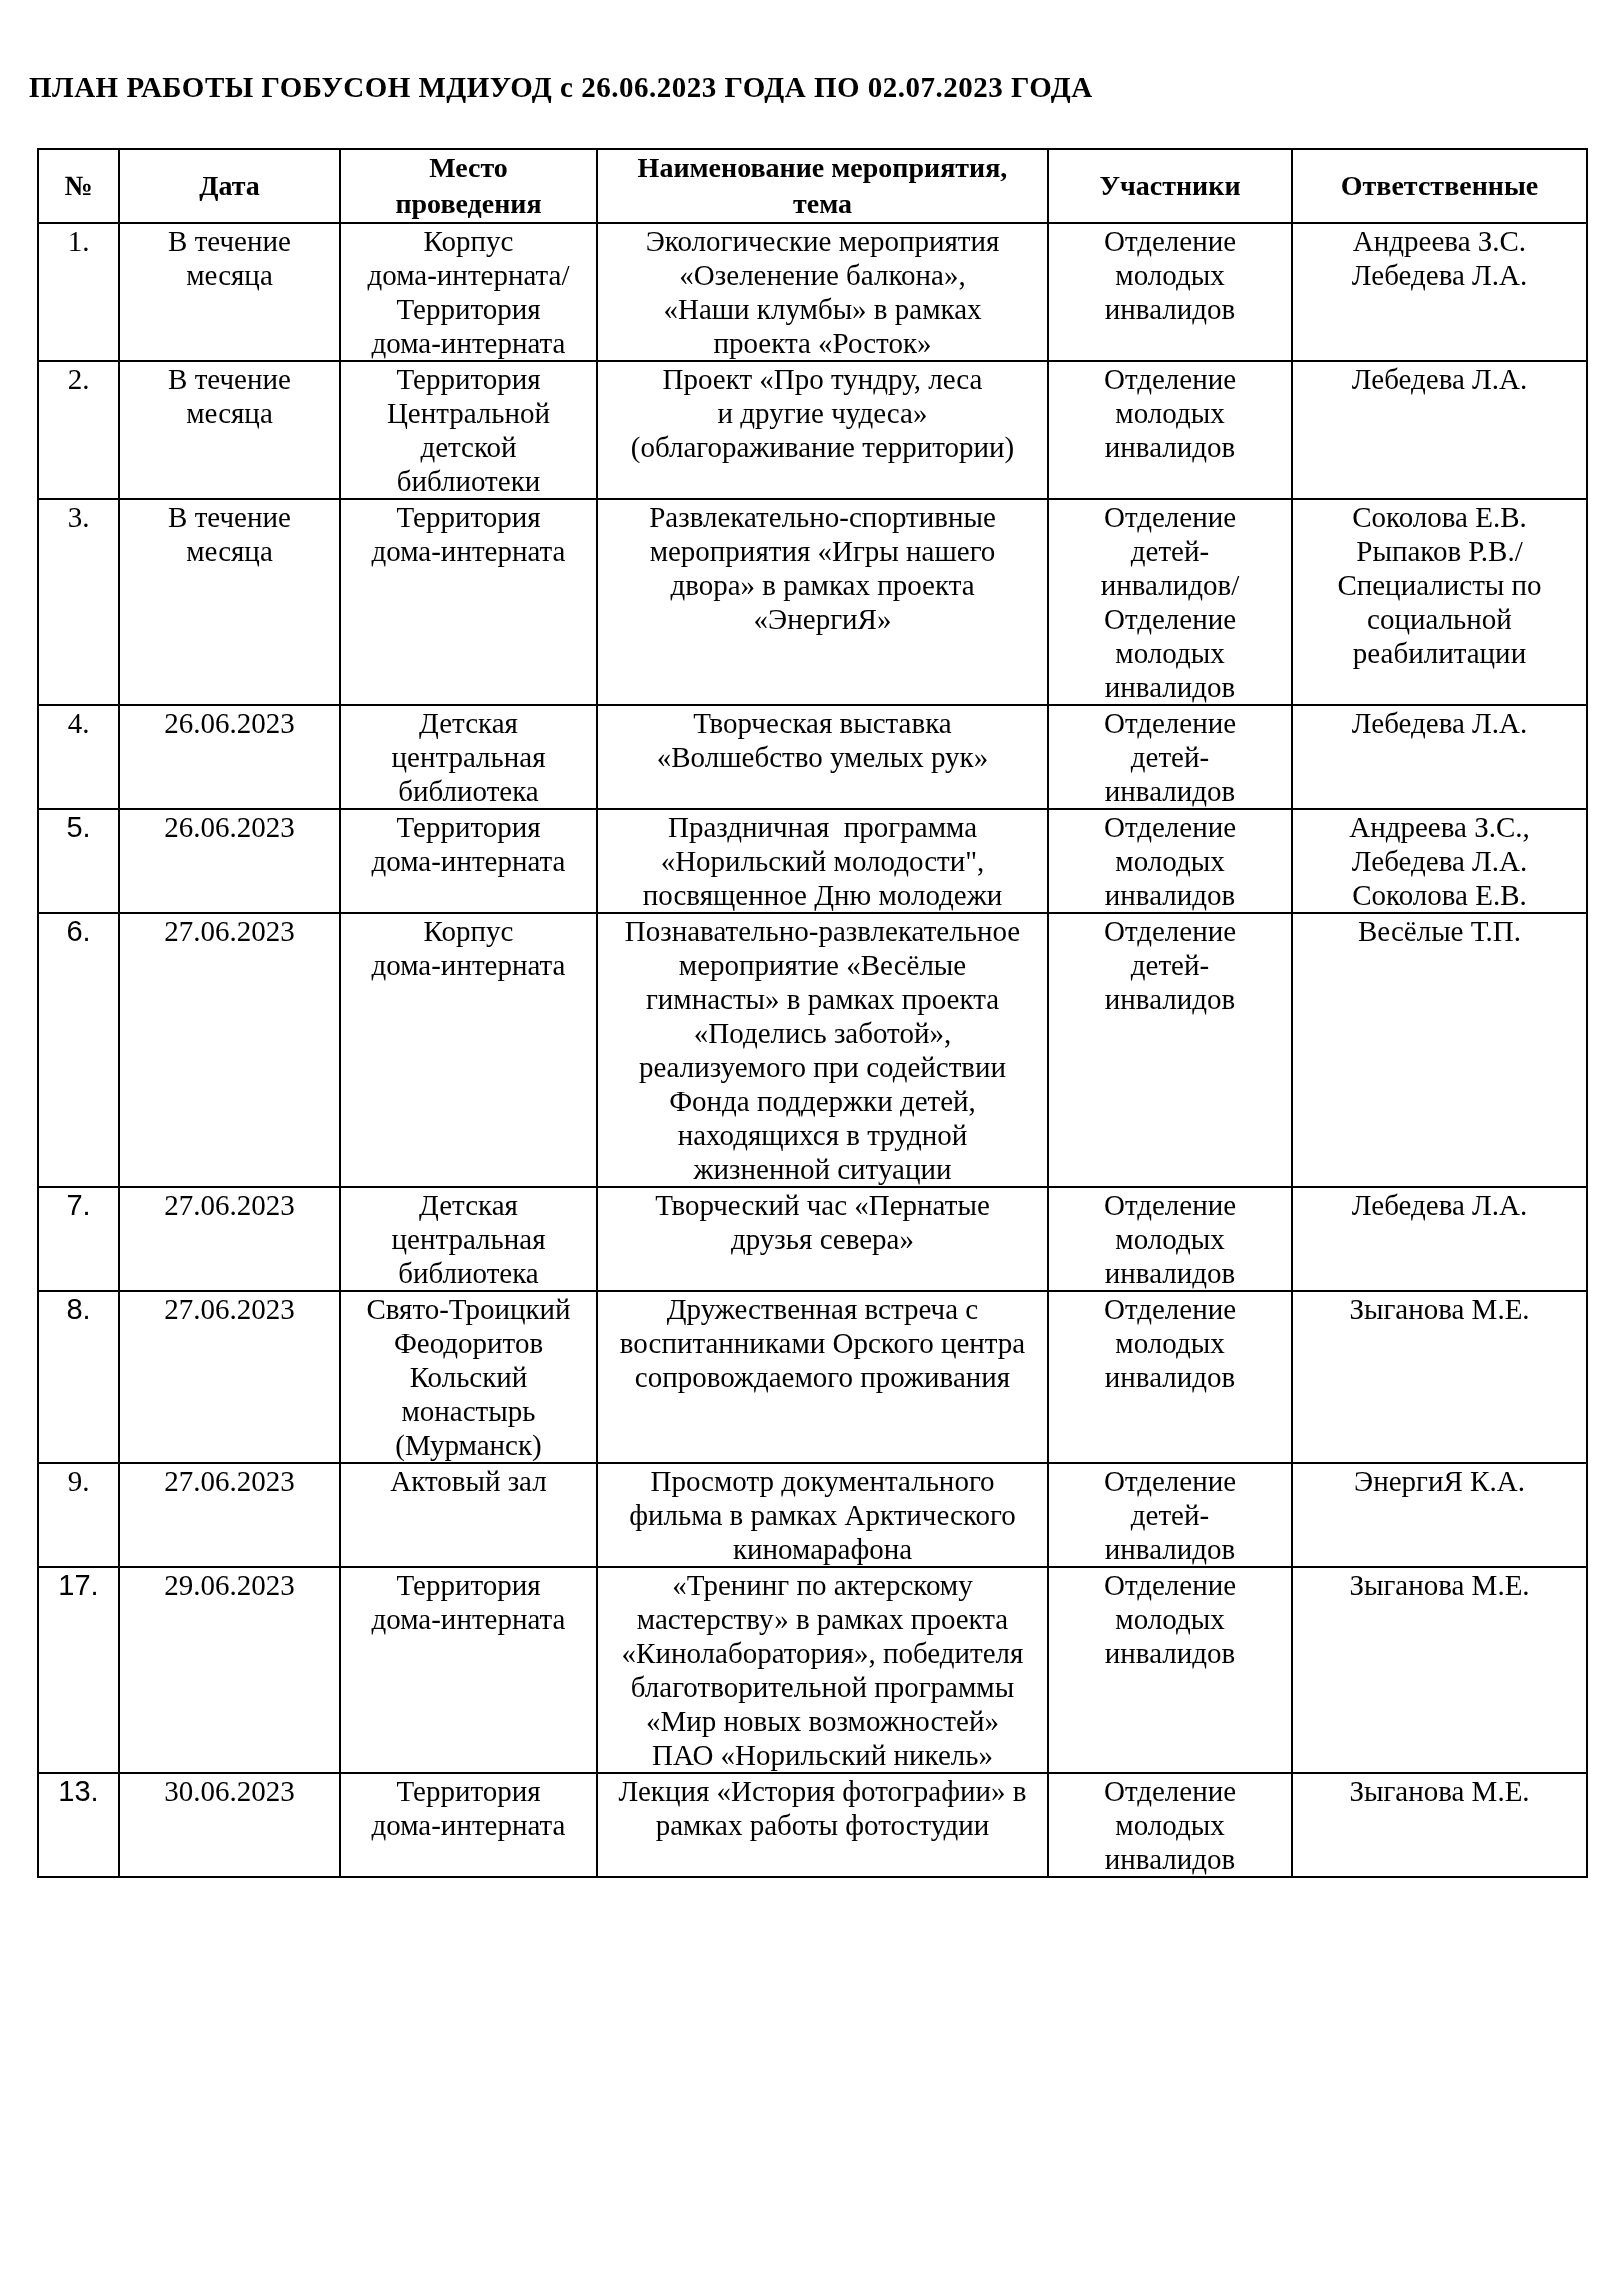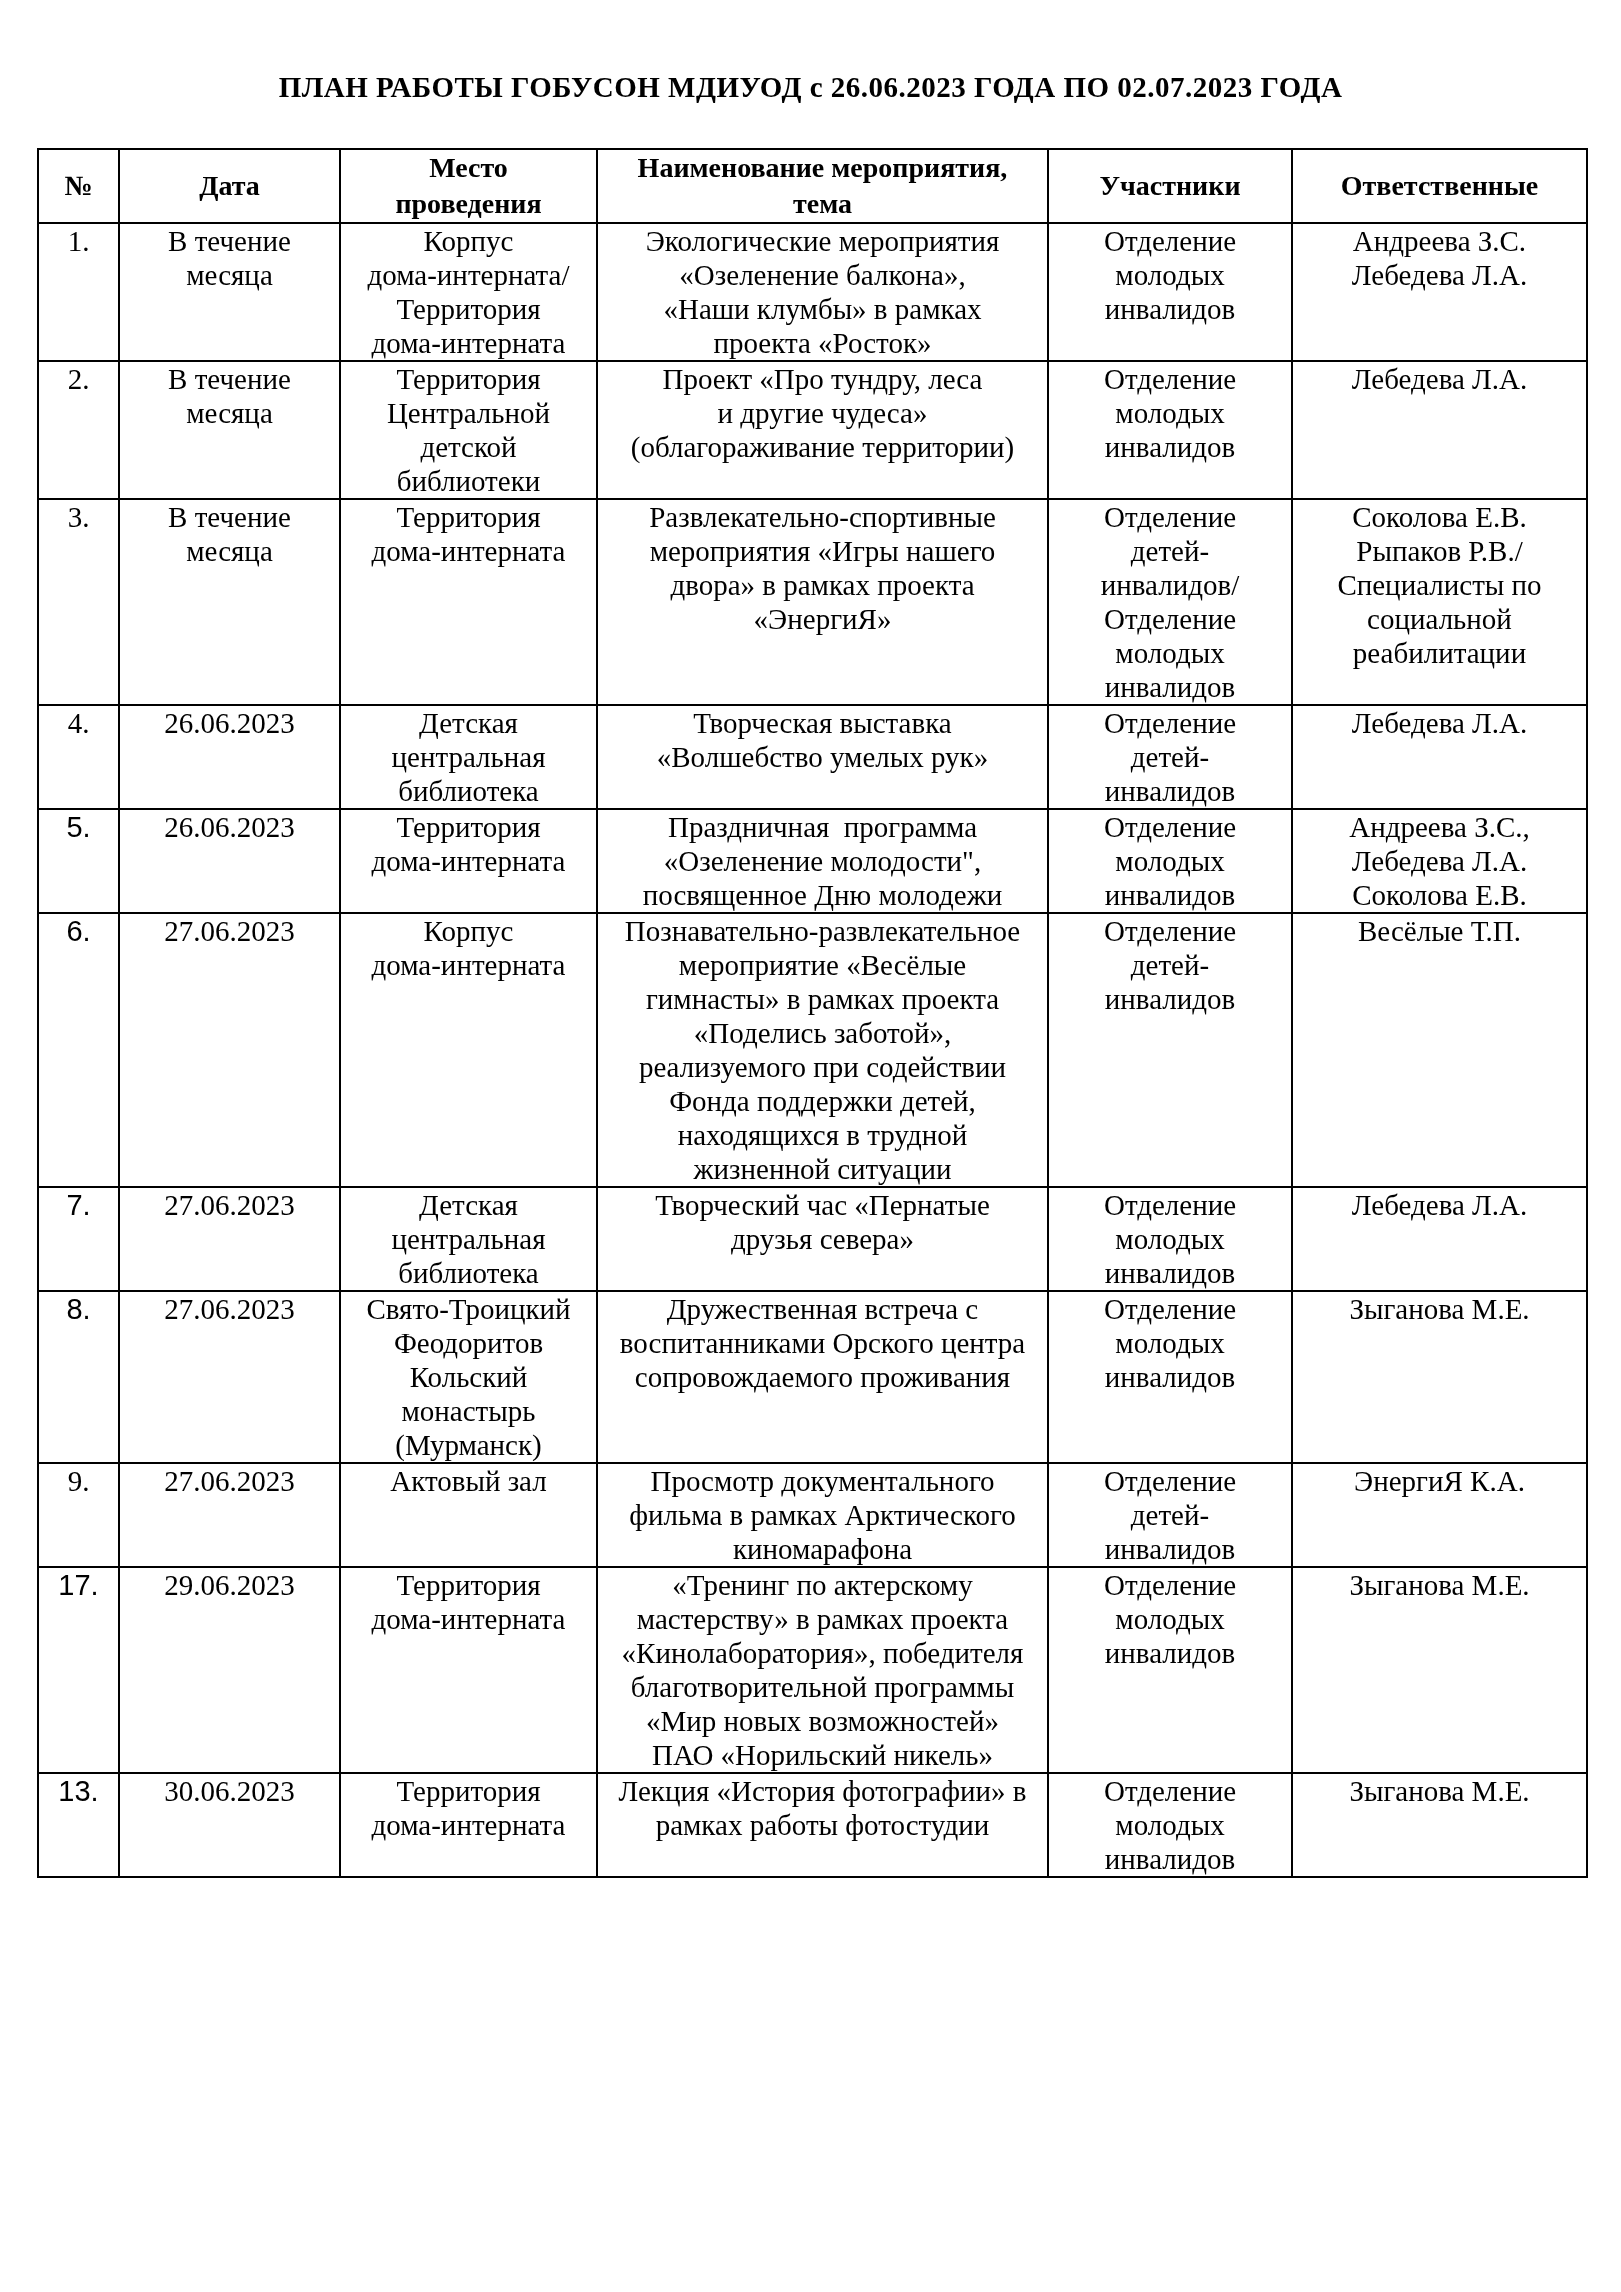--- a/index.html
+++ b/index.html
@@ -15,21 +15,20 @@
     overflow: hidden;
   }
   .page {
     position: relative;
     width: 1621px;
     height: 2293px;
     background: #ffffff;
   }
   .doc-title {
     margin: 71px 29px 0 29px;
-    text-align: center;
     font-size: 29px;
     font-weight: bold;
     letter-spacing: 0.5px;
     white-space: pre-line;
   }
   table.plan {
     margin: 44px 0 0 37px;
     width: 1549px;
     border-collapse: collapse;
     table-layout: fixed;
@@ -158,21 +157,21 @@
 детей-
 инвалидов</td>
           <td class="col-responsible">Лебедева Л.А.</td>
         </tr>
         <tr>
           <td class="col-num sans-num">5.</td>
           <td class="col-date">26.06.2023</td>
           <td class="col-place">Территория
 дома-интерната</td>
           <td class="col-event">Праздничная  программа
-«Озеленение молодости",
+«Норильский молодости",
 посвященное Дню молодежи</td>
           <td class="col-participants">Отделение
 молодых
 инвалидов</td>
           <td class="col-responsible">Андреева З.С.,
 Лебедева Л.А.
 Соколова Е.В.</td>
         </tr>
         <tr>
           <td class="col-num sans-num">6.</td>

